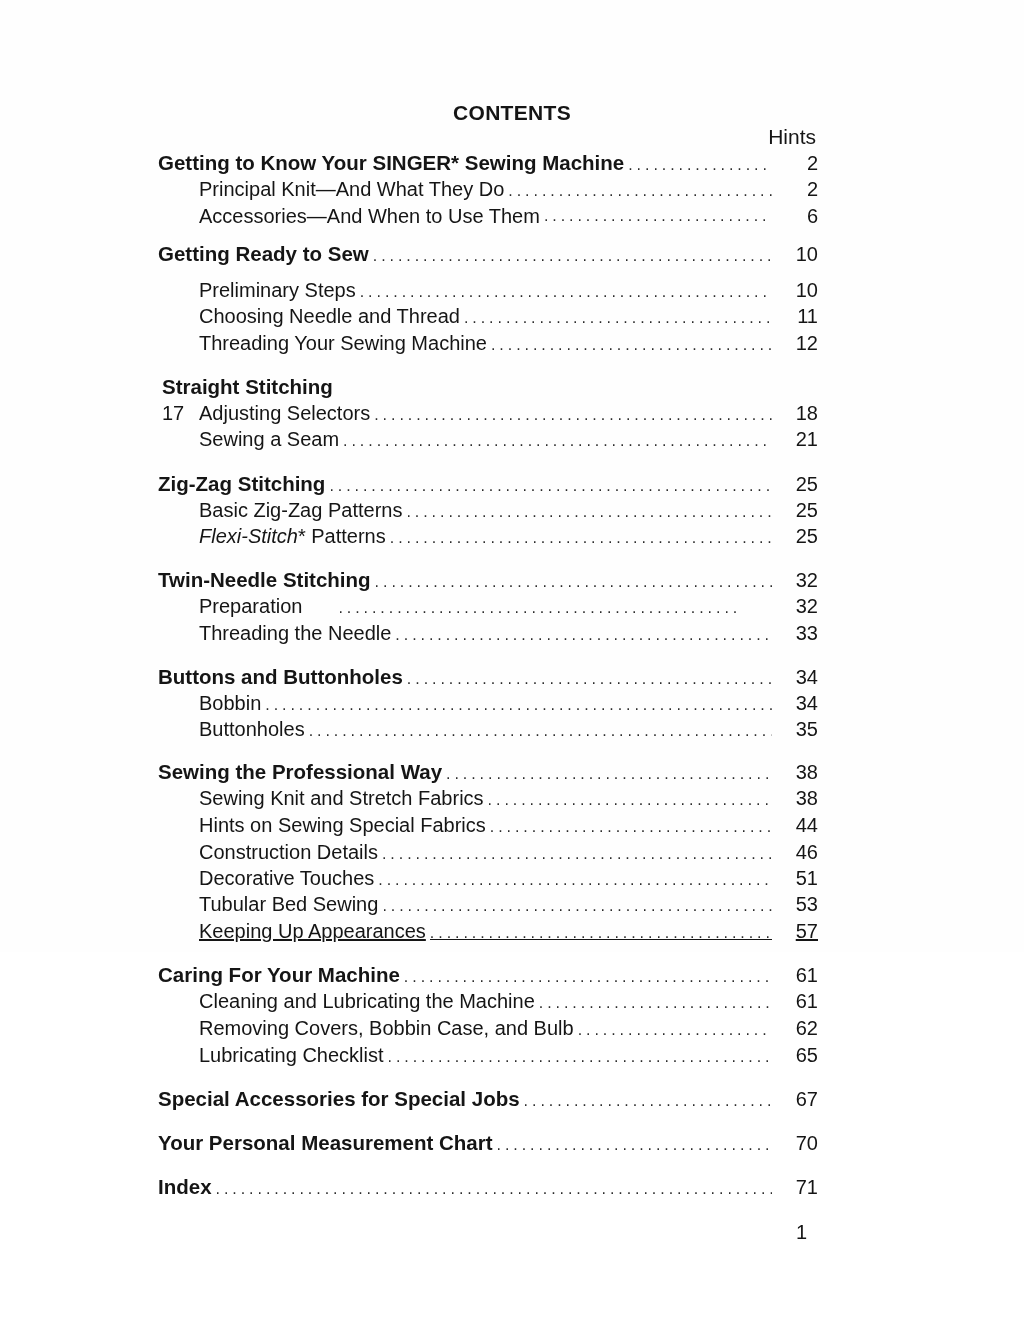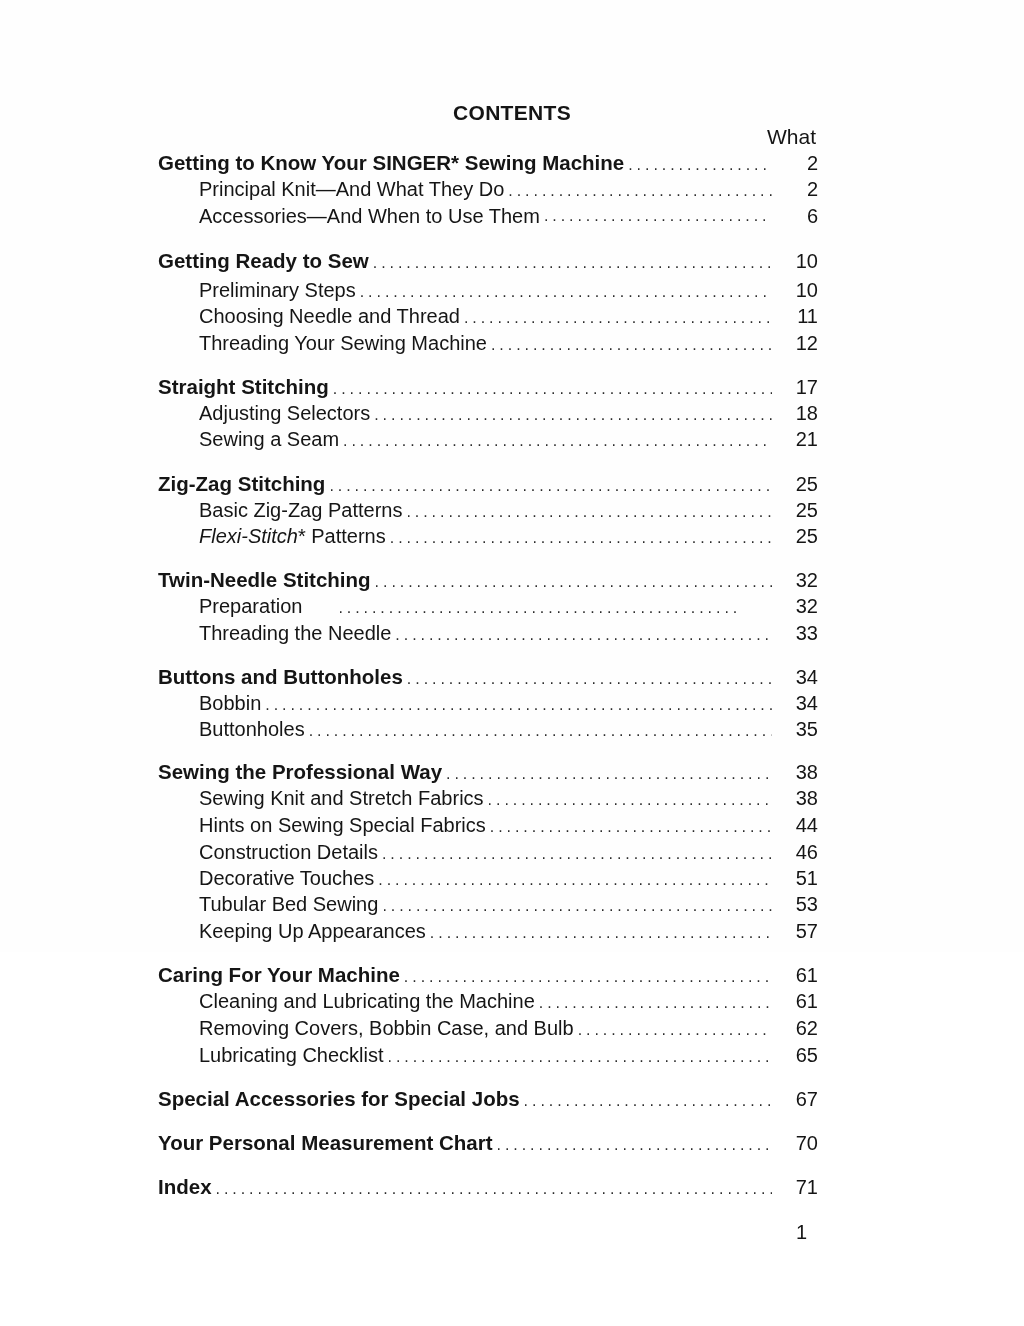--- a/index.html
+++ b/index.html
@@ -89,59 +89,59 @@
       width: 47px;
       text-align: right;
       font-size: 20px;
     }
   </style>
 </head>
 <body>
 
 <div class="page">
   <div class="title">CONTENTS</div>
-  <div class="page-col-label">What</div>
+  <div class="page-col-label">Hints</div>
 
   <div id="toc">
       <div class="toc-line section" style="top: 150px;">
         <span class="toc-label">Getting to Know Your SINGER* Sewing Machine</span>
         <span class="toc-leader"></span>
         <span class="toc-page">2</span>
       </div>
       <div class="toc-line sub" style="top: 176px;">
         <span class="toc-label">Principal Knit—And What They Do</span>
         <span class="toc-leader"></span>
         <span class="toc-page">2</span>
       </div>
       <div class="toc-line sub" style="top: 203px; align-items: center;">
         <span class="toc-label">Accessories—And When to Use Them</span>
         <span class="toc-leader"></span>
         <span class="toc-page">6</span>
       </div>
-      <div class="toc-line section" style="top: 248px;">
+      <div class="toc-line section" style="top: 241px;">
         <span class="toc-label">Getting Ready to Sew</span>
         <span class="toc-leader"></span>
         <span class="toc-page">10</span>
       </div>
       <div class="toc-line sub" style="top: 277px;">
         <span class="toc-label">Preliminary Steps</span>
         <span class="toc-leader"></span>
         <span class="toc-page">10</span>
       </div>
       <div class="toc-line sub" style="top: 303px;">
         <span class="toc-label">Choosing Needle and Thread</span>
         <span class="toc-leader"></span>
         <span class="toc-page">11</span>
       </div>
       <div class="toc-line sub" style="top: 330px;">
         <span class="toc-label">Threading Your Sewing Machine</span>
         <span class="toc-leader"></span>
         <span class="toc-page">12</span>
       </div>
-      <div class="toc-line section" style="top: 374px;">
+      <div class="toc-line section" style="top: 374px; flex-direction: column;">
         <span class="toc-label">Straight Stitching</span>
         <span class="toc-leader"></span>
         <span class="toc-page">17</span>
       </div>
       <div class="toc-line sub" style="top: 400px;">
         <span class="toc-label">Adjusting Selectors</span>
         <span class="toc-leader"></span>
         <span class="toc-page">18</span>
       </div>
       <div class="toc-line sub" style="top: 426px;">
@@ -217,21 +217,21 @@
       <div class="toc-line sub" style="top: 865px;">
         <span class="toc-label">Decorative Touches</span>
         <span class="toc-leader"></span>
         <span class="toc-page">51</span>
       </div>
       <div class="toc-line sub" style="top: 891px;">
         <span class="toc-label">Tubular Bed Sewing</span>
         <span class="toc-leader"></span>
         <span class="toc-page">53</span>
       </div>
-      <div class="toc-line sub" style="top: 918px;">
+      <div class="toc-line sub" style="top: 918px; text-decoration: underline;">
         <span class="toc-label">Keeping Up Appearances</span>
         <span class="toc-leader"></span>
         <span class="toc-page">57</span>
       </div>
       <div class="toc-line section" style="top: 962px;">
         <span class="toc-label">Caring For Your Machine</span>
         <span class="toc-leader"></span>
         <span class="toc-page">61</span>
       </div>
       <div class="toc-line sub" style="top: 988px;">

